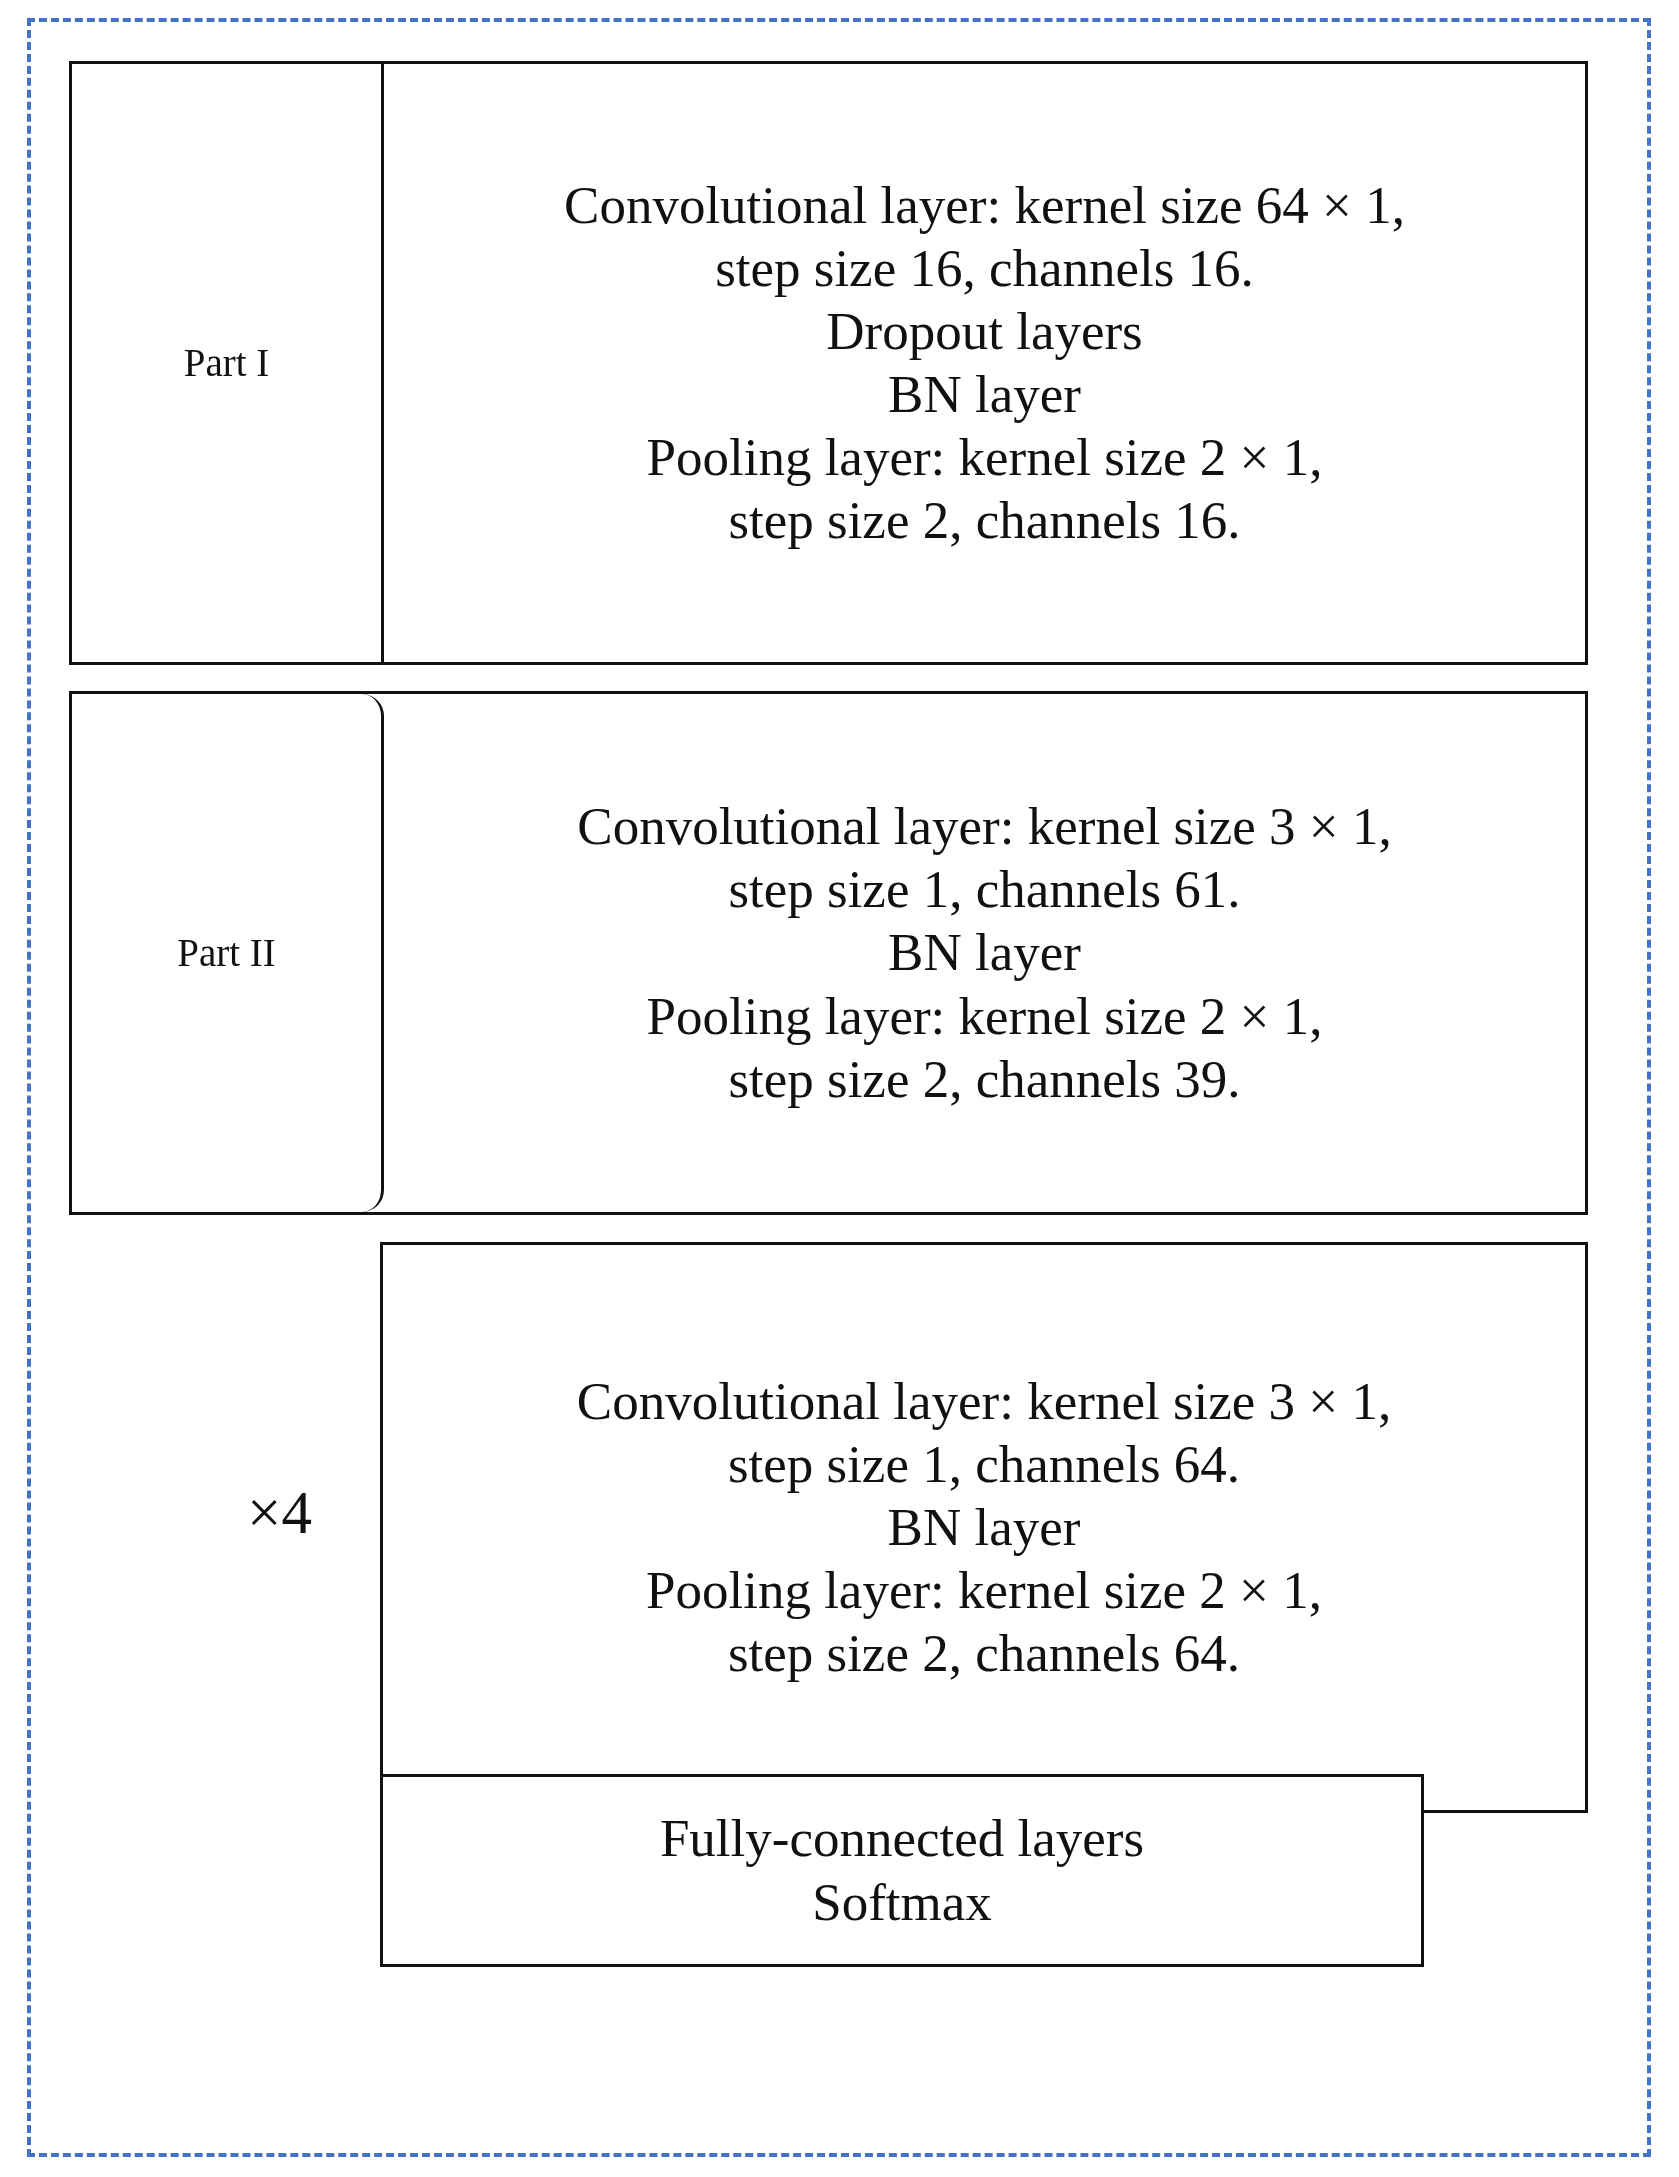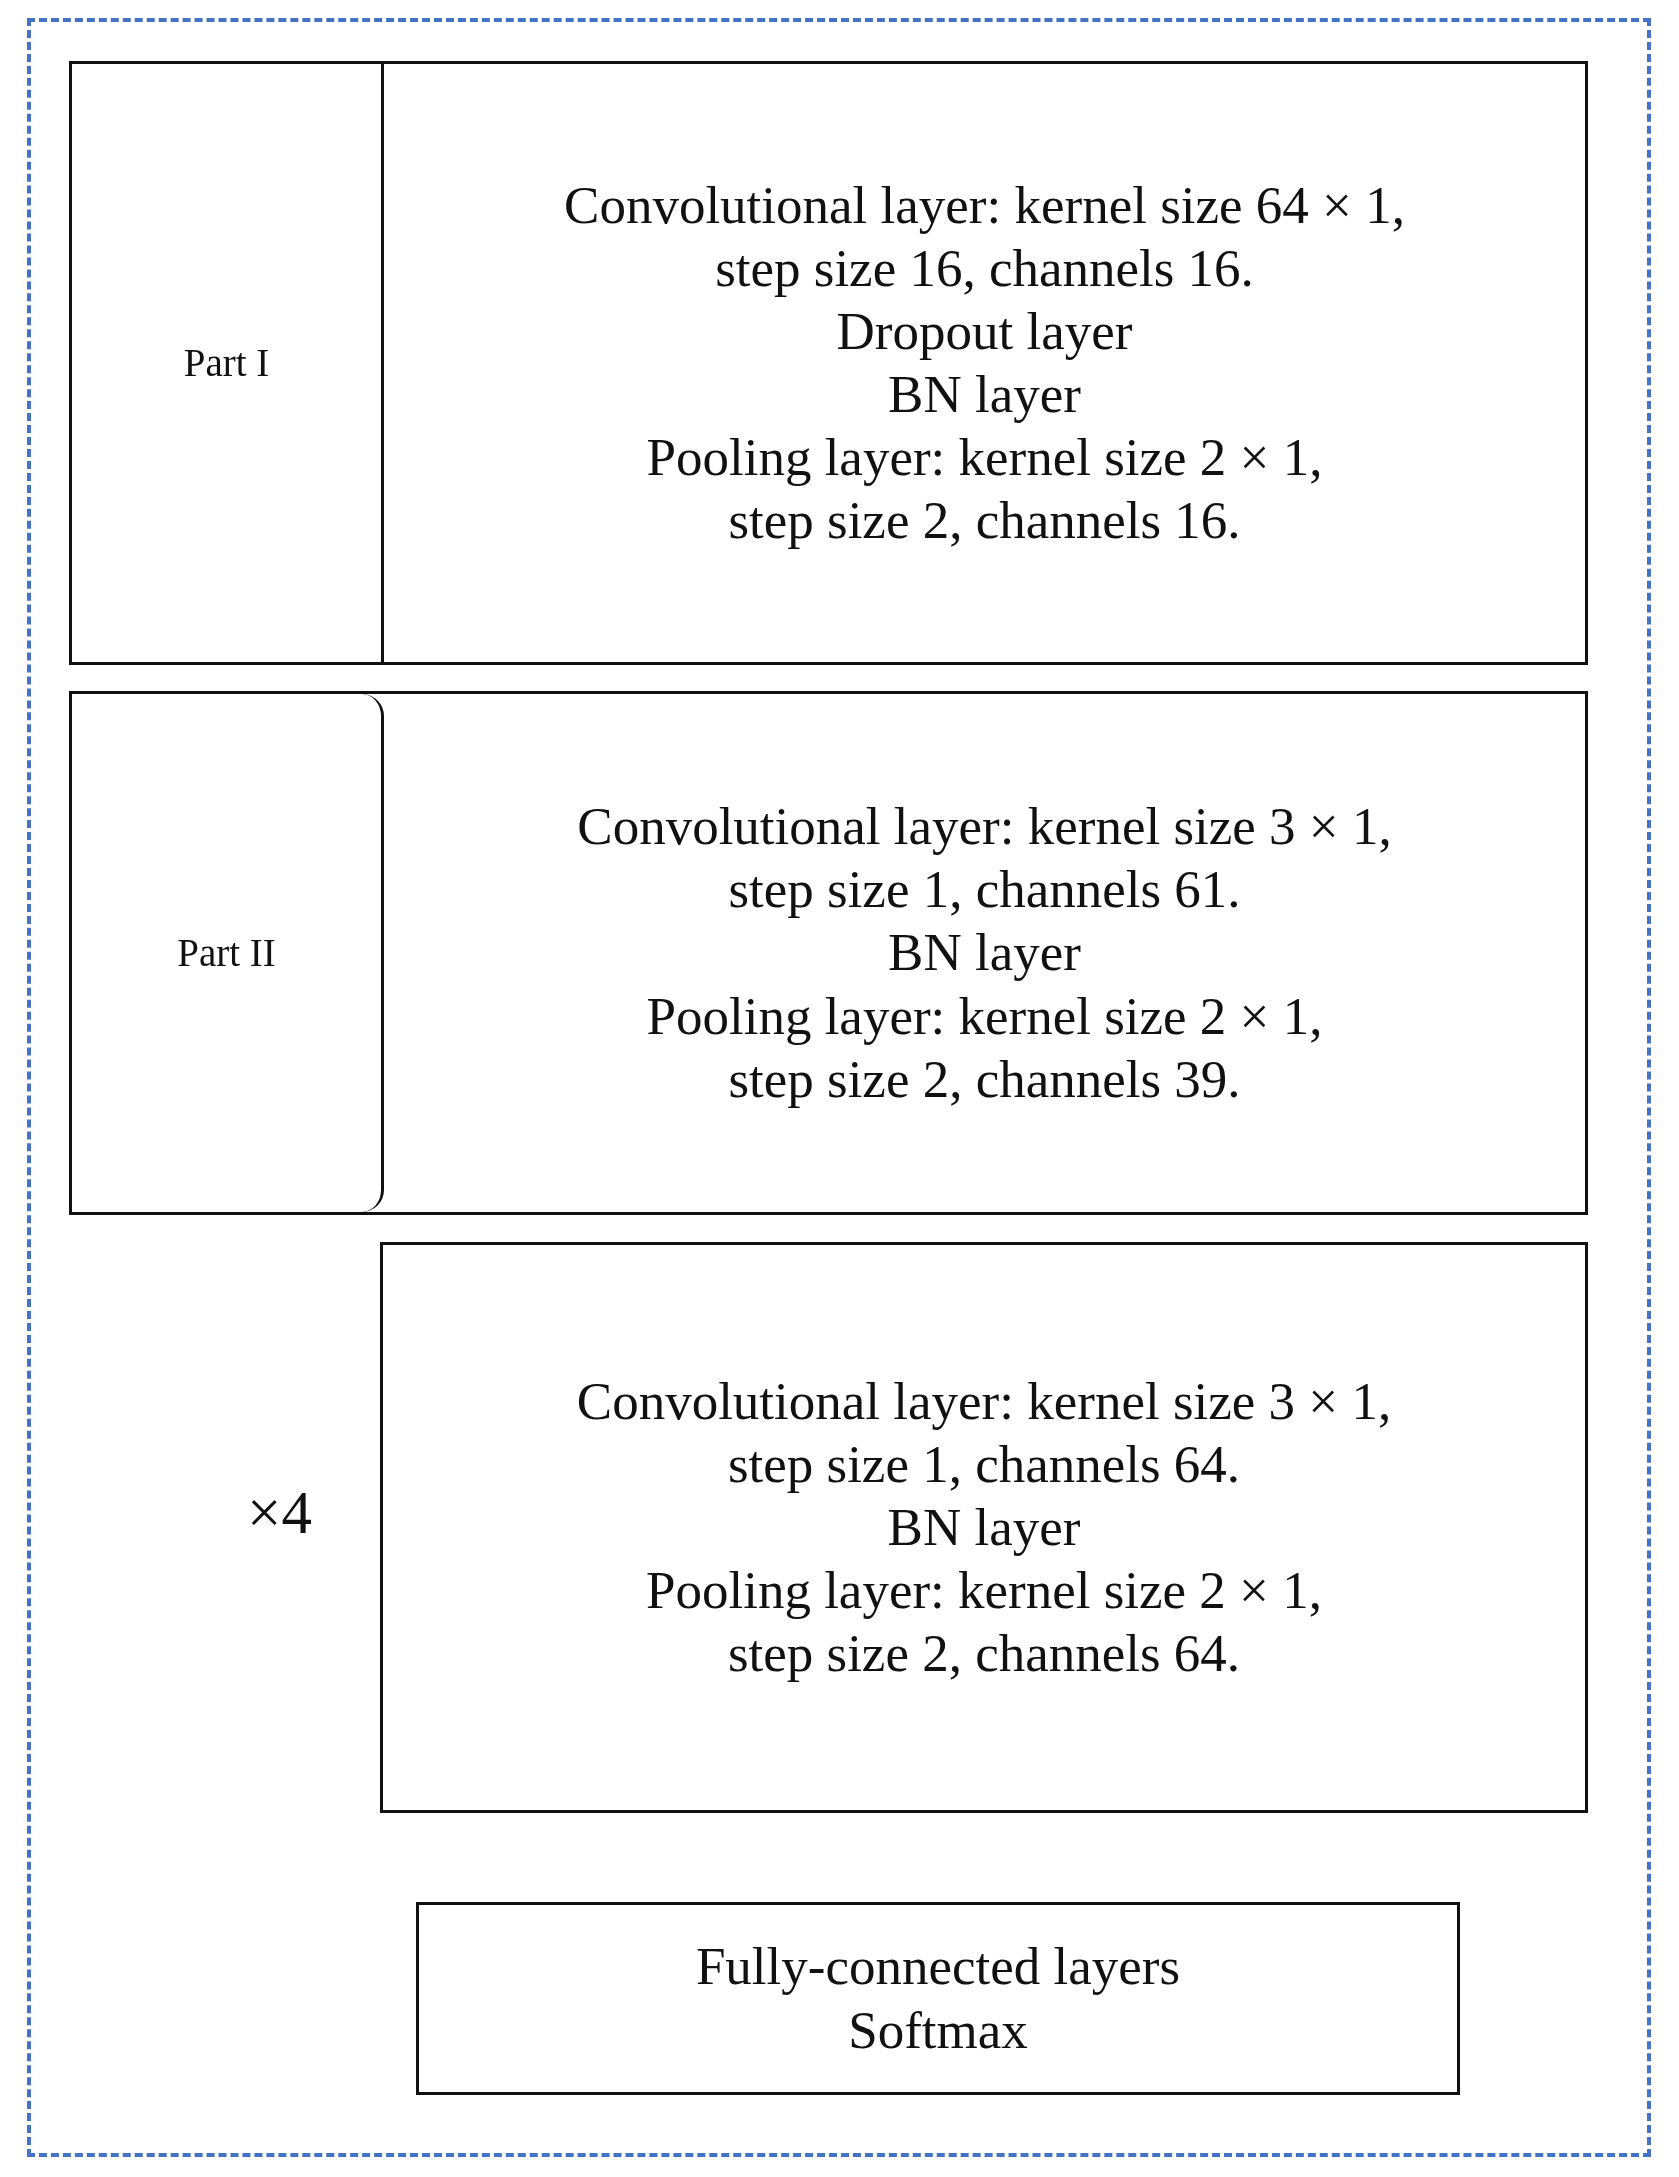--- a/index.html
+++ b/index.html
@@ -110,41 +110,40 @@
     width: 167px;
     text-align: center;
     font-size: 61px;
     line-height: 1;
     color: #111111;
   }
 
   
   #block-output {
     left: 380px;
-    top: 1902px;
+    top: 1774px;
     width: 1044px;
     height: 193px;
-    margin-left: 36px;
   }
 </style>
 </head>
 <body>
 
 <div id="figure-root">
 
   <div class="dashed-boundary"></div>
 
   <div class="block" id="block-part-i">
     <div class="label-cell">
       <span class="label-text">Part I</span>
     </div>
     <div class="content-cell">
       <div class="content-line">Convolutional layer: kernel size 64 × 1,</div>
       <div class="content-line">step size 16, channels 16.</div>
-      <div class="content-line">Dropout layer</div>
+      <div class="content-line">Dropout layers</div>
       <div class="content-line">BN layer</div>
       <div class="content-line">Pooling layer: kernel size 2 × 1,</div>
       <div class="content-line">step size  2,  channels 16.</div>
     </div>
   </div>
 
   <div class="block" id="block-part-ii">
     <div class="label-cell">
       <span class="label-text">Part II</span>
     </div>

